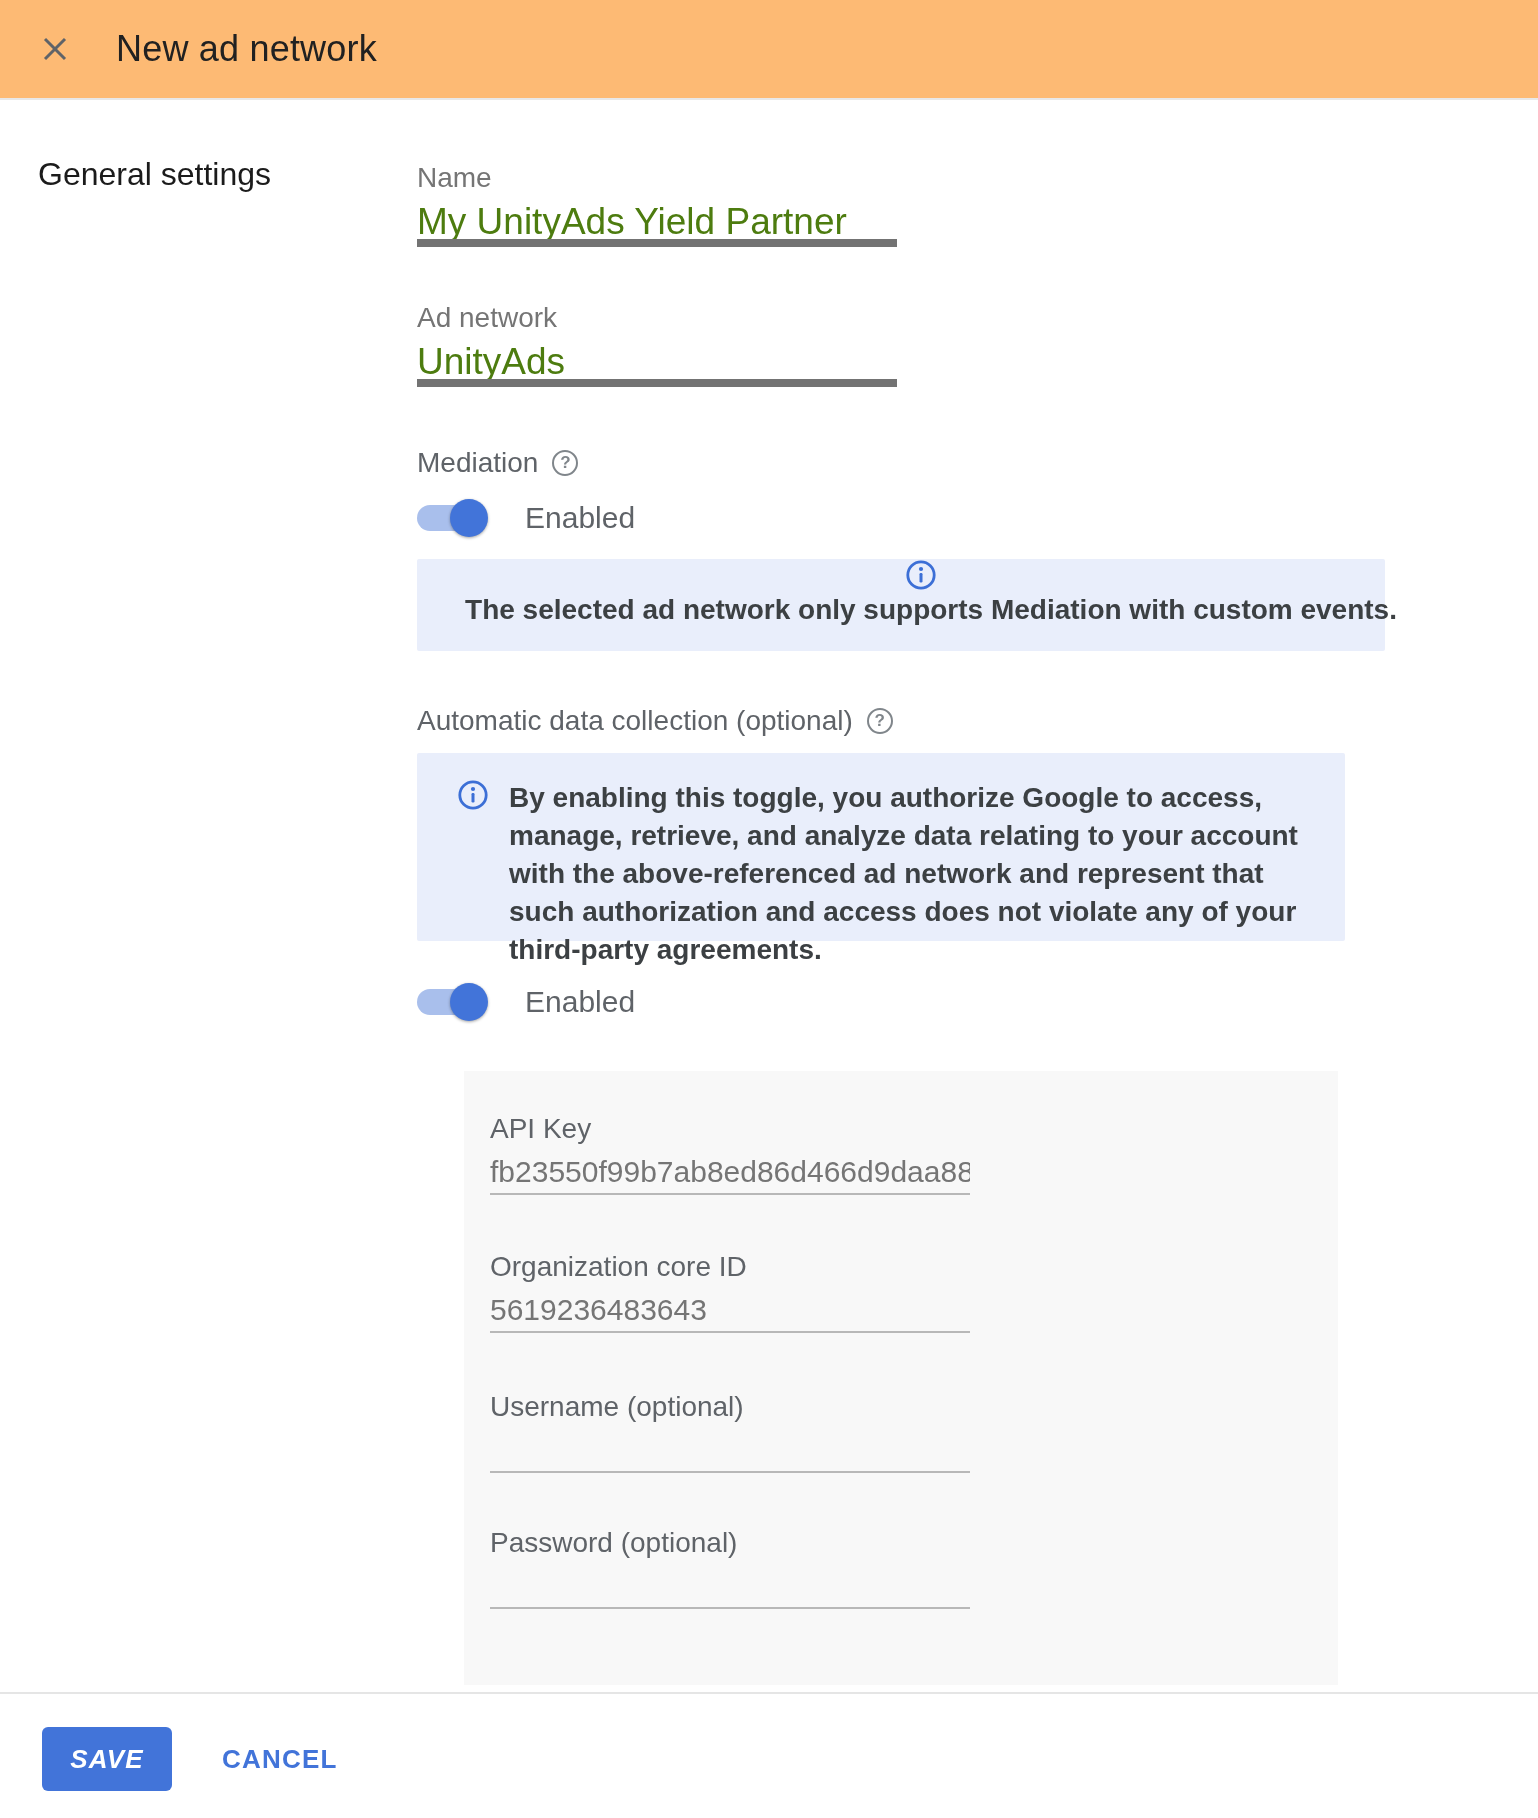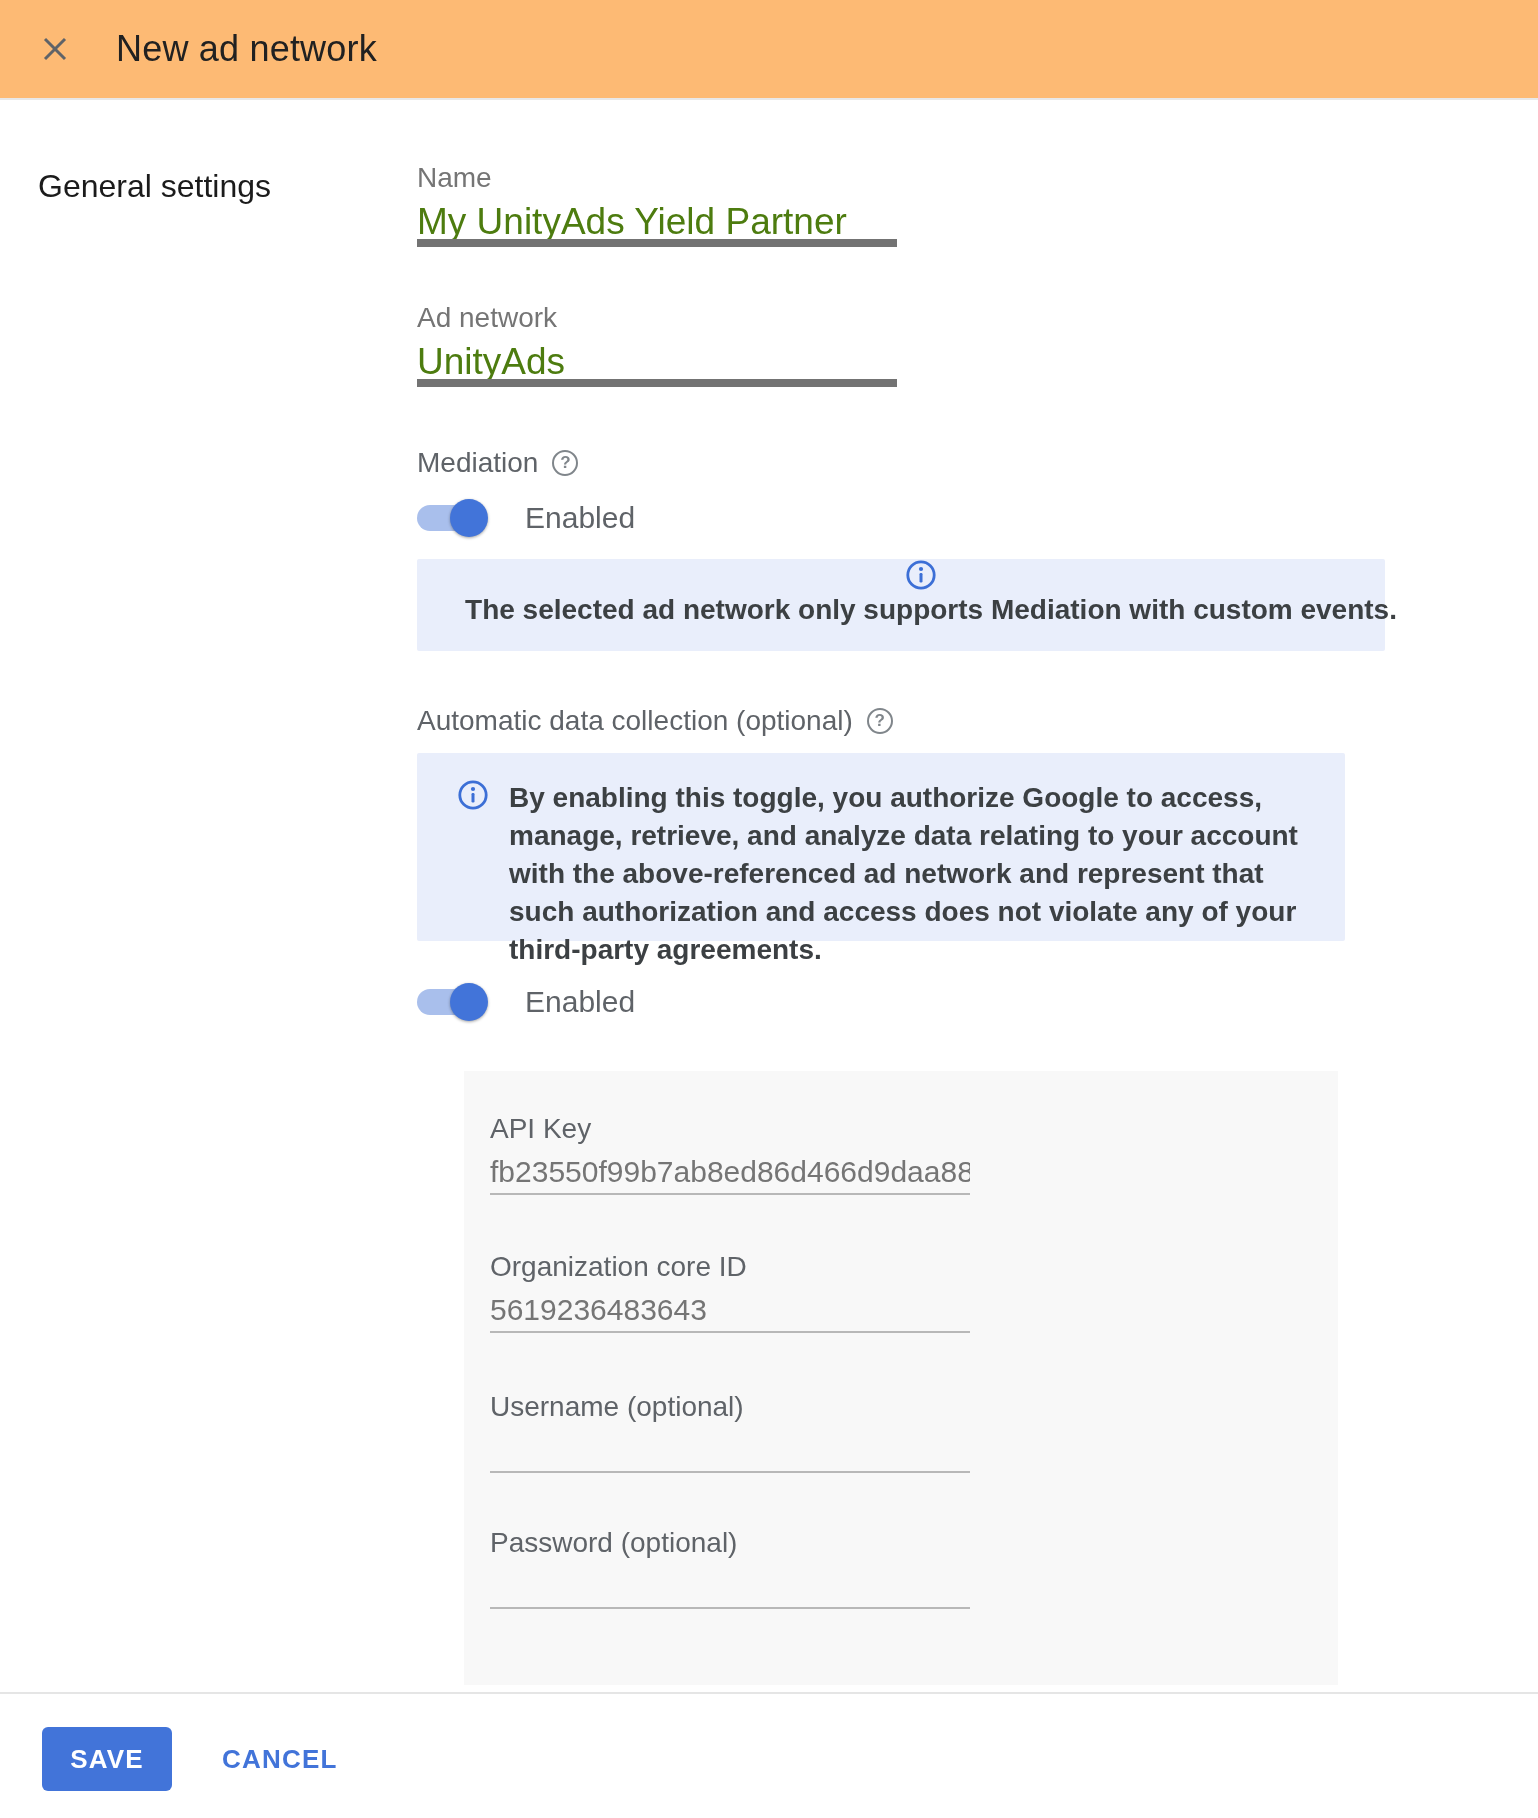--- a/index.html
+++ b/index.html
@@ -8,21 +8,21 @@
 
   
   .topbar { height:100px; display:flex; align-items:center; padding-left:40px;
     border-bottom:2px solid #e8e8e8; background:#fdba74; }
   .close-btn { width:30px; height:30px; display:flex; align-items:center; justify-content:center;
     cursor:pointer; }
   .dlg-title { margin-left:46px; font-size:36px; color:#212121; letter-spacing:.2px; }
 
   
   .content { position:relative; height:1592px; }
-  .section-title { position:absolute; left:38px; top:68px; font-size:32px; color:#1b1b1b; }
+  .section-title { position:absolute; left:38px; top:56px; font-size:32px; color:#1b1b1b; }
   .form-col { margin-left:417px; width:980px; padding-top:1px; }
 
   
   .field { width:480px; }
   .f-label { font-size:28px; line-height:30px; color:#757575; }
   .f-input { display:block; width:100%; border:none; outline:none; background:transparent;
     font-family:"Liberation Sans", sans-serif; font-size:37px; line-height:40px; height:40px;
     color:#4d7c0f; margin-top:14px; padding:0 0 2px 0;
     border-bottom:8px solid #737373; border-radius:0; }
   .field-name { margin-top:62px; }
@@ -70,21 +70,21 @@
     border-bottom:2px solid #b8b8b8; border-radius:0; }
   .pf-org { margin-top:54px; }
   .pf-user { margin-top:56px; }
   .pf-pass { margin-top:52px; }
 
   
   .footer-divider { height:2px; background:#e5e5e5; width:1538px; }
   .footer { display:flex; align-items:center; padding:33px 0 0 42px; }
   .save-btn { width:130px; height:64px; background:#4274d9; color:#ffffff; border:none;
     border-radius:6px; font-family:"Liberation Sans", sans-serif; font-size:26px;
-    font-weight:bold; letter-spacing:1.2px; cursor:pointer; }
+    font-weight:bold; letter-spacing:1.2px; cursor:pointer;font-style:italic; }
   .cancel-btn { margin-left:36px; background:none; border:none; color:#4274d9;
     font-family:"Liberation Sans", sans-serif; font-size:26px; font-weight:bold;
     letter-spacing:1.2px; cursor:pointer; padding:10px 14px; }
 </style>
 </head>
 <body>
 
 <div class="topbar">
   <div class="close-btn">
     <svg width="28" height="28" viewBox="0 0 28 28">

